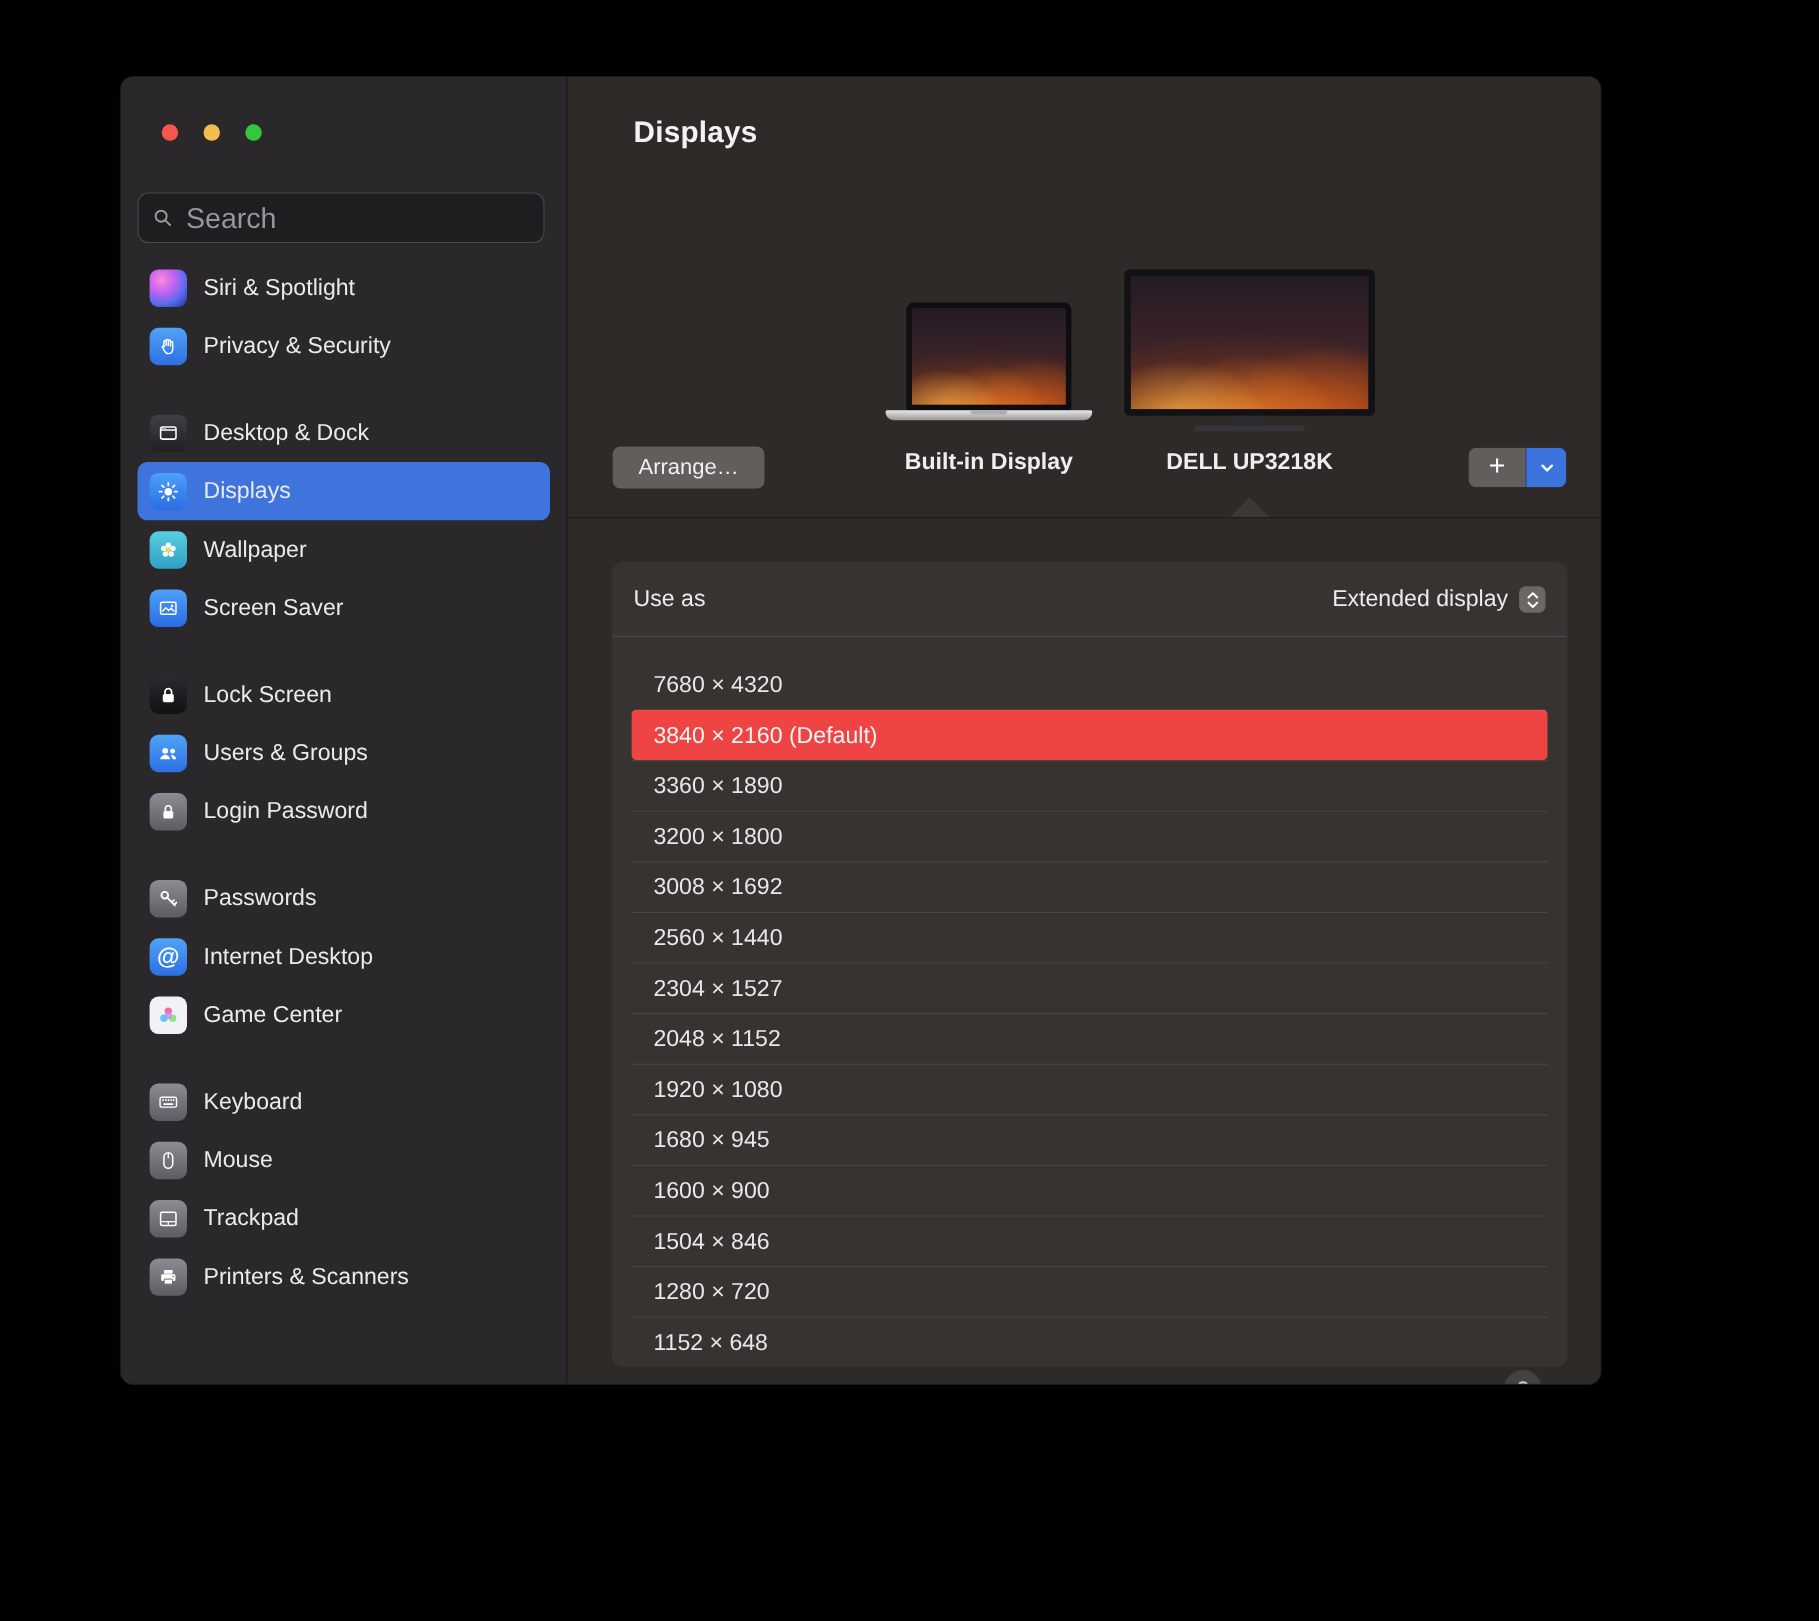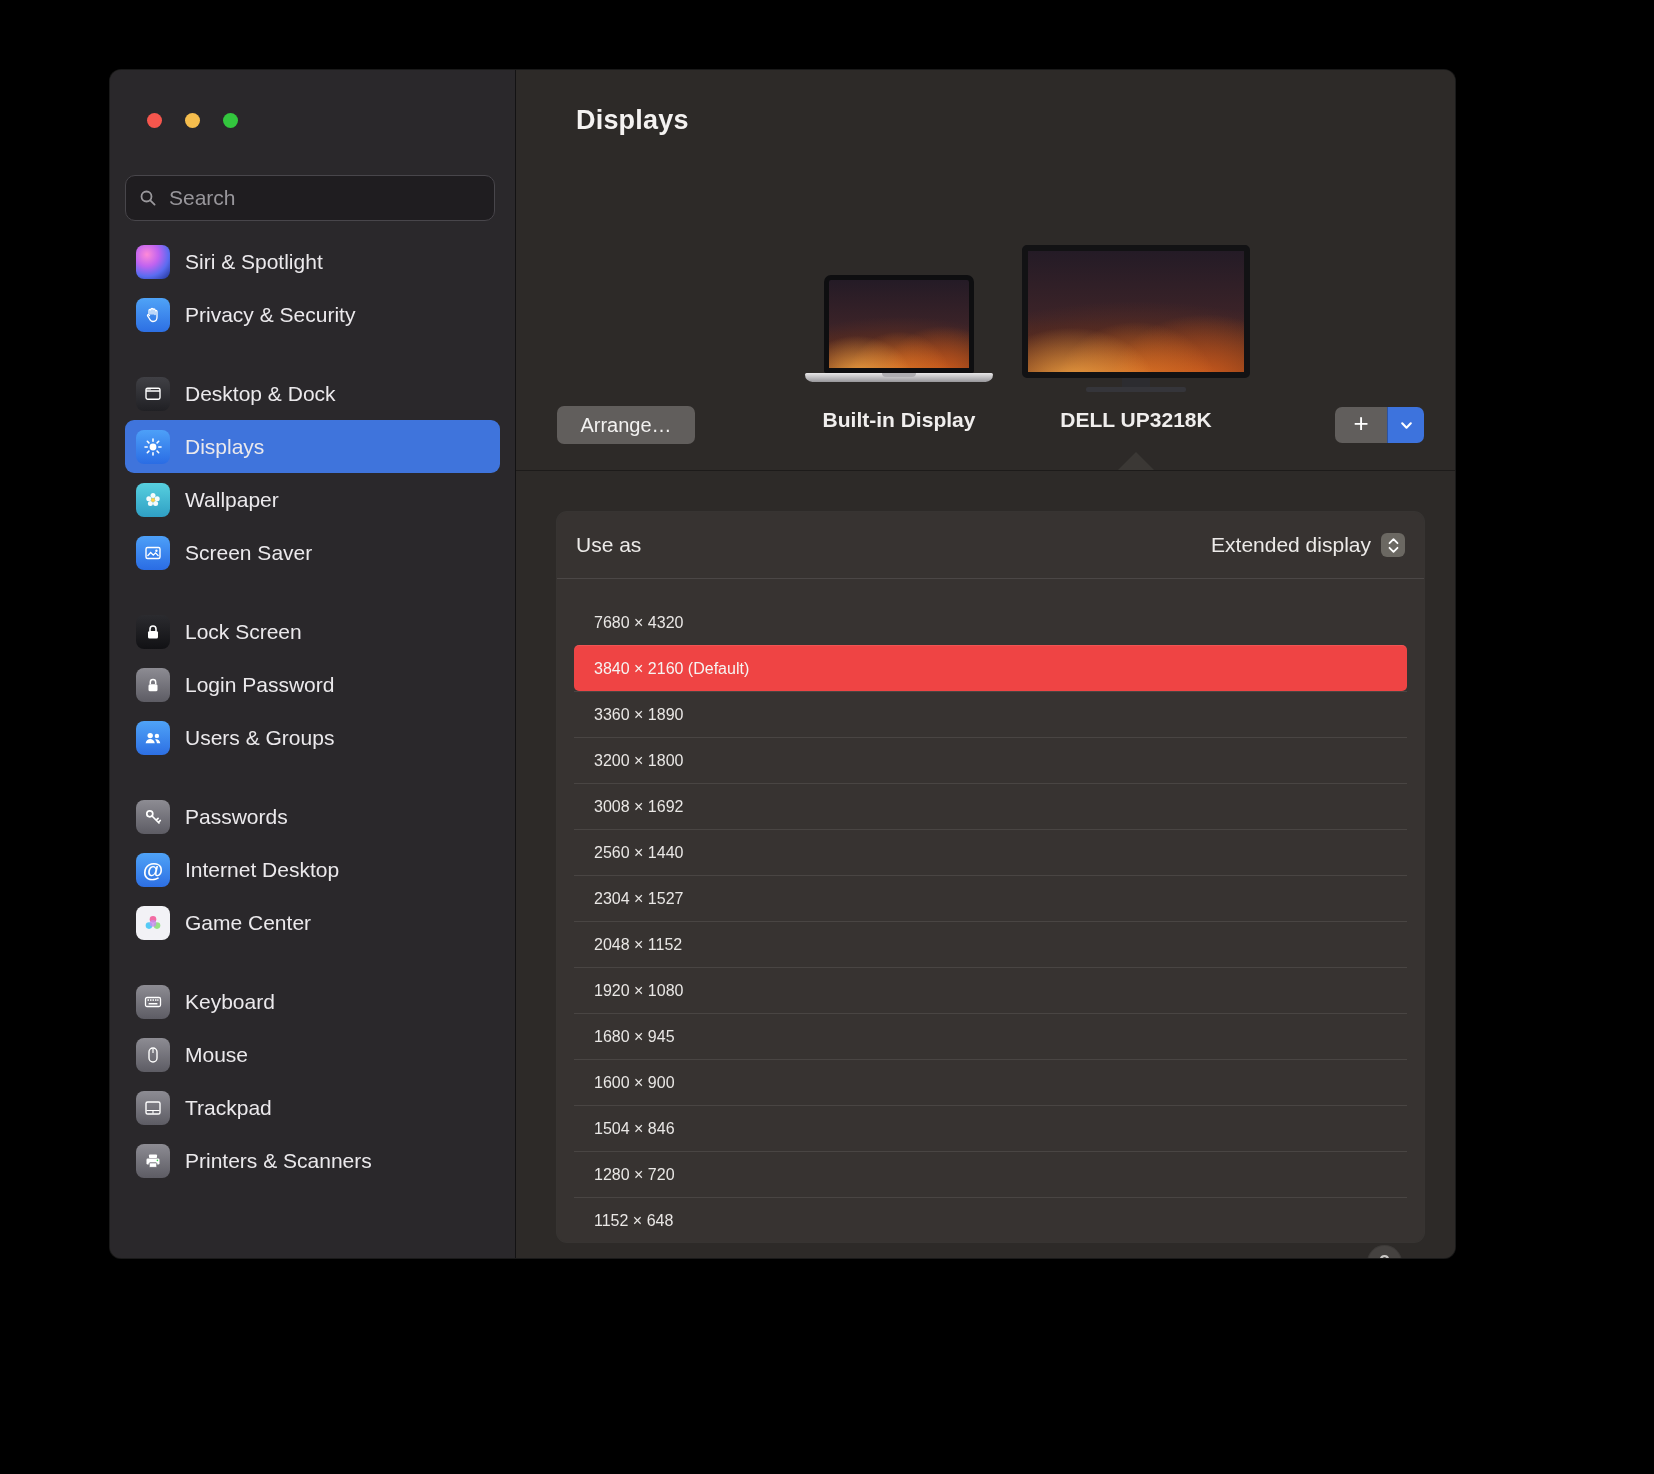--- a/index.html
+++ b/index.html
@@ -17,21 +17,21 @@
   
   .sidebar { flex:0 0 406px; width:406px; background:#2a282b; border-right:1px solid rgba(0,0,0,0.55); box-sizing:border-box; }
   .traffic { display:flex; gap:23px; padding:43px 0 0 37px; }
   .dot { width:15px; height:15px; border-radius:50%; }
   .dot.red{background:#f5564d;} .dot.yellow{background:#f5bd4d;} .dot.green{background:#33c63e;}
   .search-field {
     margin:47px 20px 0 15px; height:46px; background:#1f1d20;
     border:1px solid #48464b; border-radius:10px;
     display:flex; align-items:center; padding:0 12px; box-sizing:border-box;
   }
-  .search-input { flex:1; background:transparent; border:none; outline:none; font-size:21px; color:#e5e3e7; margin-left:9px; font-family:inherit; min-width:0; }
+  .search-input { flex:1; background:transparent; border:none; outline:none; font-size:26px; color:#e5e3e7; margin-left:9px; font-family:inherit; min-width:0; }
   .search-input::placeholder { color:#98969b; }
   .sb-nav { padding:14px 15px 0; }
   .sb-group { margin-bottom:26px; }
   .sb-row { height:53px; display:flex; align-items:center; gap:15px; padding:0 11px; border-radius:9px; font-size:21px; color:#ebe9ec; cursor:default; }
   .sb-row.selected { background:#3f74dc; }
   .sb-icon { width:34px; height:34px; flex:0 0 34px; border-radius:8px; display:flex; align-items:center; justify-content:center; overflow:hidden; }
   .ic-siri{background:radial-gradient(circle at 32% 28%,#ff8ad8,#c063f0 35%,#5a6cf0 65%,#243a9e 95%);}
   .ic-privacy,.ic-users,.ic-at{background:linear-gradient(180deg,#4fa3f7,#2d6fe3);}
   .ic-displays,.ic-screensaver{background:linear-gradient(180deg,#4da0f8,#2a6ce4);}
   .ic-desktop{background:linear-gradient(180deg,#404045,#202024);}
@@ -66,21 +66,21 @@
   .add-btn { position:absolute; right:31px; top:337px; height:36px; display:flex; border-radius:7px; overflow:hidden; }
   .add-plus { width:52px; background:#615e5c; color:#fff; font-size:26px; display:flex; align-items:center; justify-content:center; padding-bottom:3px; }
   .add-chevron { width:36px; background:#3d73dd; display:flex; align-items:center; justify-content:center; border-left:1px solid rgba(0,0,0,0.28); }
   .header-divider { position:absolute; left:0; right:0; top:400px; height:1px; background:#1d1b1a; }
   .selection-caret { position:absolute; top:382px; left:601px; width:0; height:0; border-left:19px solid transparent; border-right:19px solid transparent; border-bottom:19px solid #3b3835; }
   .settings-box { position:absolute; left:41px; right:31px; top:442px; bottom:16px; background:#373331; border-radius:10px; box-shadow:0 0 0 1px rgba(255,255,255,0.05); overflow:hidden; }
   .use-as-row { height:66px; display:flex; align-items:center; justify-content:space-between; padding:0 19px; border-bottom:1px solid rgba(255,255,255,0.10); font-size:21px; color:#eceae8; }
   .popup { display:flex; align-items:center; gap:10px; cursor:default; }
   .stepper { width:24px; height:24px; border-radius:6px; background:#6b6862; display:flex; align-items:center; justify-content:center; }
   .res-list { padding:21px 17px 0; }
-  .res-row { height:45px; display:flex; align-items:center; padding:0 20px; font-size:16px; color:#e9e7e5; box-sizing:content-box;text-align:right; }
+  .res-row { height:45px; display:flex; align-items:center; padding:0 20px; font-size:21px; color:#e9e7e5; box-sizing:content-box;text-align:right; }
   .res-row + .res-row { border-top:1px solid rgba(255,255,255,0.09); }
   .res-row:last-child { border-bottom:1px solid rgba(255,255,255,0.09); }
   .res-row.selected { background:#ef4444; border-radius:5px; color:#f6f4f2; }
   .help-btn { position:absolute; left:852px; top:1176px; width:33px; height:33px; border-radius:50%; background:#454240; box-shadow:0 0 0 1px rgba(255,255,255,0.08); color:#cac8c6; font-size:18px; font-weight:700; display:flex; align-items:center; justify-content:center; }
 </style>
 </head>
 <body>
 
 <div class="window">
 
@@ -174,38 +174,38 @@
           <div class="sb-row">
             <span class="sb-icon ic-lock">
               <svg viewBox="0 0 20 20" width="20" height="20">
                 <rect x="5" y="9" width="10" height="7.5" rx="1.6" fill="#fff"></rect>
                 <path d="M7 9V7a3 3 0 016 0v2" fill="none" stroke="#fff" stroke-width="1.6"></path>
               </svg>
             </span>
             <span>Lock Screen</span>
           </div>
           <div class="sb-row">
-            <span class="sb-icon ic-login">
-              <svg viewBox="0 0 20 20" width="20" height="20">
-                <rect x="5.5" y="9.2" width="9" height="7" rx="1.5" fill="#fff"></rect>
-                <path d="M7.3 9.2V7.2a2.7 2.7 0 015.4 0v2" fill="none" stroke="#fff" stroke-width="1.5"></path>
-              </svg>
-            </span>
-            <span>Login Password</span>
-          </div>
-          <div class="sb-row">
             <span class="sb-icon ic-users">
               <svg viewBox="0 0 20 20" width="20" height="20" fill="#fff">
                 <circle cx="7.2" cy="7.6" r="2.7"></circle>
                 <path d="M2.6 15.2c.6-2.7 2.5-4.1 4.6-4.1s4 1.4 4.6 4.1z"></path>
                 <circle cx="13.9" cy="7.9" r="2.2"></circle>
                 <path d="M13.3 11.3c1.9.1 3.5 1.4 4 3.9h-3.4c-.2-1.6-.8-2.9-1.9-3.7z"></path>
               </svg>
             </span>
             <span>Users &amp; Groups</span>
+          </div>
+          <div class="sb-row">
+            <span class="sb-icon ic-login">
+              <svg viewBox="0 0 20 20" width="20" height="20">
+                <rect x="5.5" y="9.2" width="9" height="7" rx="1.5" fill="#fff"></rect>
+                <path d="M7.3 9.2V7.2a2.7 2.7 0 015.4 0v2" fill="none" stroke="#fff" stroke-width="1.5"></path>
+              </svg>
+            </span>
+            <span>Login Password</span>
           </div>
         </div>
         <div class="sb-group">
           <div class="sb-row">
             <span class="sb-icon ic-key">
               <svg viewBox="0 0 20 20" width="20" height="20">
                 <circle cx="6.8" cy="6.8" r="3" fill="none" stroke="#fff" stroke-width="1.7"></circle>
                 <path d="M9 9l7 7M13.2 13.2l1.9-1.9M15.4 15.4l1.9-1.9" stroke="#fff" stroke-width="1.7" fill="none" stroke-linecap="round"></path>
               </svg>
             </span>

